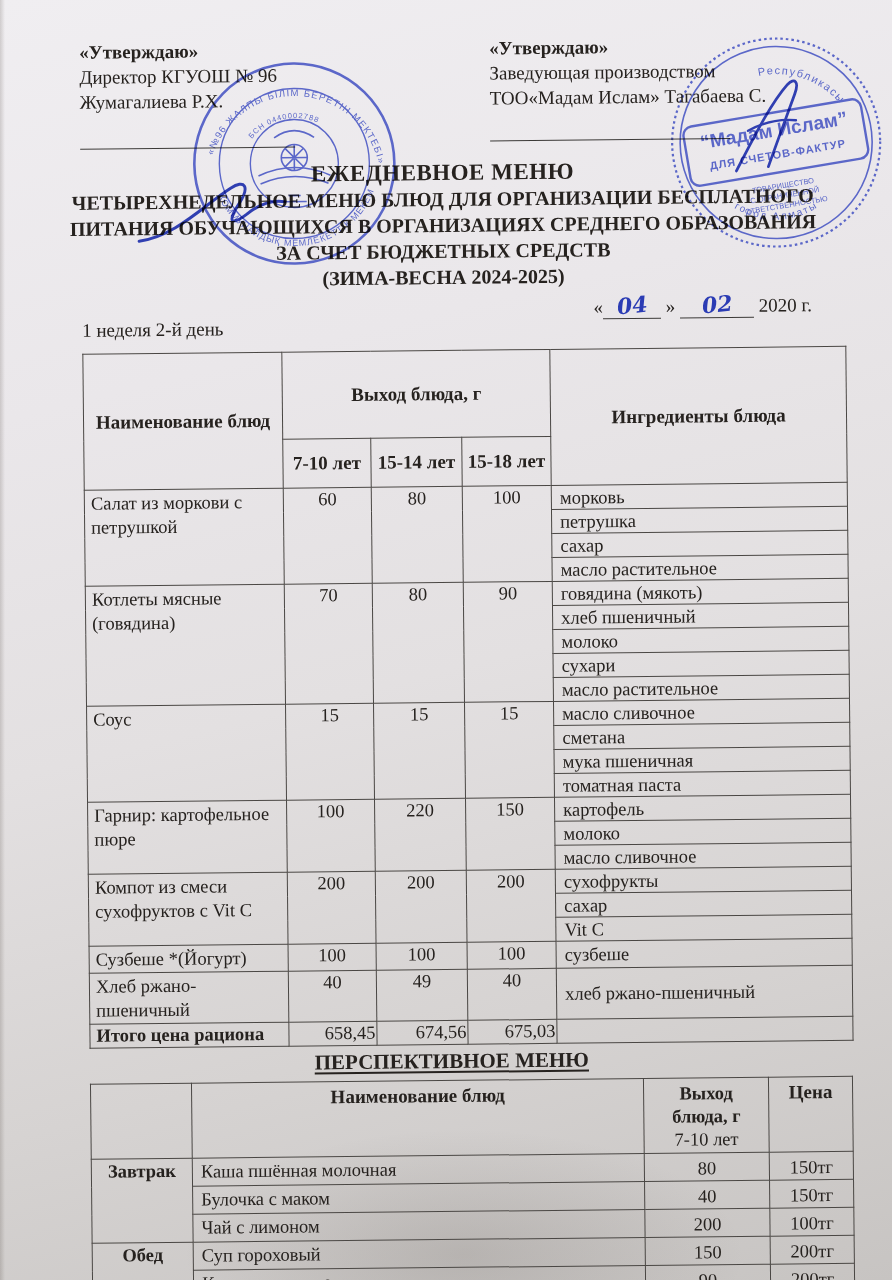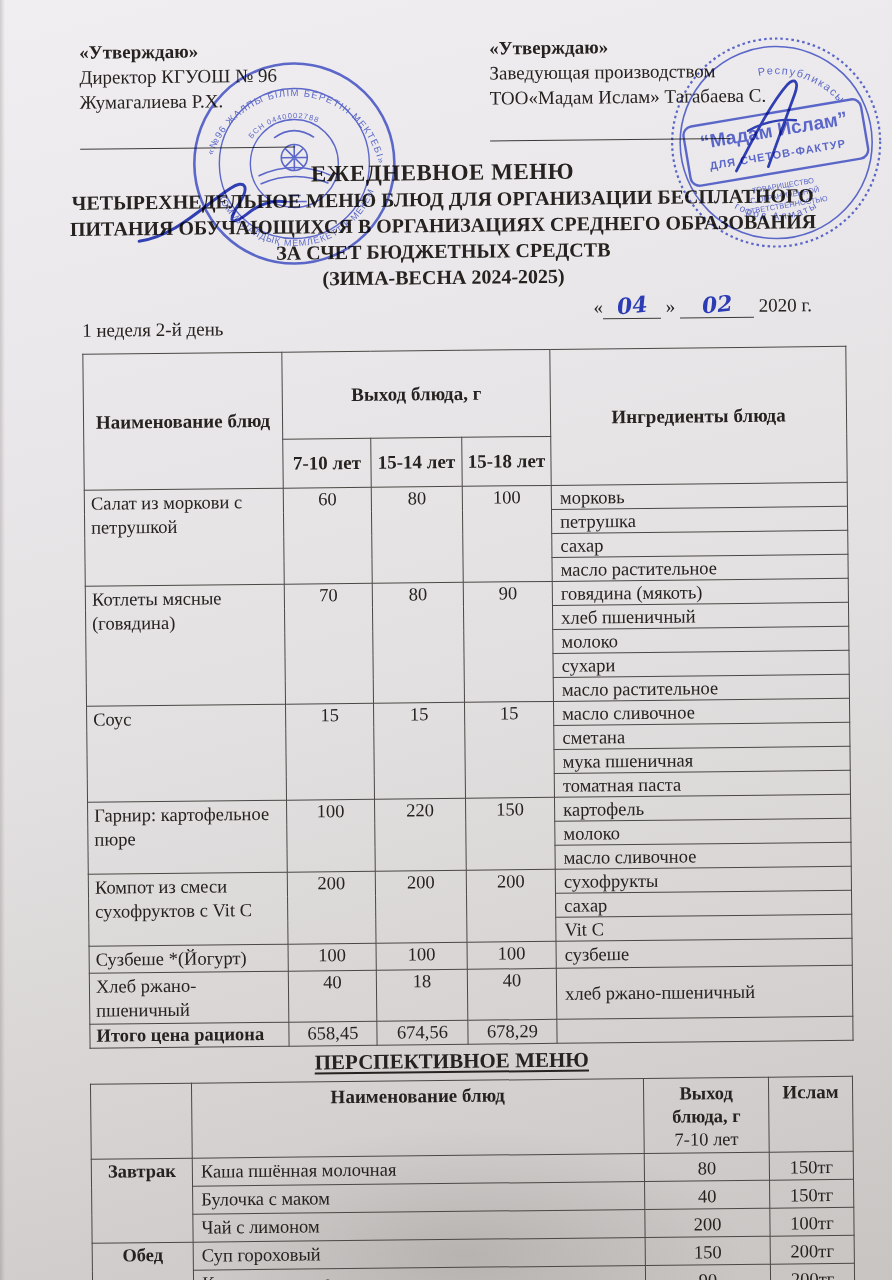--- a/index.html
+++ b/index.html
@@ -44,21 +44,21 @@
   .main-table{margin:8px 0 0 84px;width:763px;font-size:18.5px;}
   .main-table th{font-size:19px;font-weight:bold;padding:2px 4px;}
   th.h-name{vertical-align:middle;}
   th.h-out{height:82px;vertical-align:middle;}
   th.h-age{height:44px;vertical-align:middle;}
   th.h-ing{vertical-align:middle;}
   .name-cell{vertical-align:top;padding:1px 6px;line-height:24px;}
   .num-cell{vertical-align:top;text-align:center;padding-top:1px;}
   .ing-cell{height:23px;padding:0 8px;line-height:22px;}
   .total-label{font-weight:bold;padding:1px 6px;}
-  .total-num{text-align:center;}
+  .total-num{text-align:right;}
 
   .persp-title{margin-top:4px;text-align:center;font-size:21px;font-weight:bold;
     text-decoration:underline;text-decoration-thickness:2px;text-underline-offset:3px;}
   .persp-table{margin:6px 0 0 84px;width:762px;font-size:18.5px;}
   .persp-table th{font-weight:bold;font-size:19px;vertical-align:top;padding-top:4px;}
   th.ph-out{font-size:18.5px;line-height:23px;}
   th.ph-out .normal{font-weight:normal;}
   .sec-cell{font-weight:bold;text-align:center;vertical-align:top;padding-top:2px;}
   .pname-cell{padding:0 8px;height:27px;vertical-align:middle;}
   .pnum-cell{text-align:center;vertical-align:bottom;padding-bottom:1px;}
@@ -206,29 +206,29 @@
         <tr>
           <td class="name-cell" rowspan="1">Сузбеше *(Йогурт)</td>
           <td class="num-cell" rowspan="1">100</td>
           <td class="num-cell" rowspan="1">100</td>
           <td class="num-cell" rowspan="1">100</td>
           <td class="ing-cell">сузбеше</td>
         </tr>
         <tr>
           <td class="name-cell" rowspan="1">Хлеб ржано-пшеничный</td>
           <td class="num-cell" rowspan="1">40</td>
-          <td class="num-cell" rowspan="1">18</td>
+          <td class="num-cell" rowspan="1">49</td>
           <td class="num-cell" rowspan="1">40</td>
           <td class="ing-cell">хлеб ржано-пшеничный</td>
         </tr>
         <tr>
           <td class="total-label">Итого цена рациона</td>
           <td class="total-num">658,45</td>
           <td class="total-num">674,56</td>
-          <td class="total-num">678,29</td>
+          <td class="total-num">675,03</td>
           <td class="ing-cell"></td>
         </tr>
       </tbody>
   </table>
 
   <div class="persp-title">ПЕРСПЕКТИВНОЕ МЕНЮ</div>
   <table class="persp-table">
     <colgroup>
         <col style="width:101px">
         <col style="width:452px">
@@ -237,21 +237,21 @@
       </colgroup>
     <thead>
       <tr>
         <th></th>
         <th>Наименование блюд</th>
         <th class="ph-out">
           <div>Выход</div>
           <div>блюда, г</div>
           <div class="normal">7-10 лет</div>
         </th>
-        <th>Ислам</th>
+        <th>Цена</th>
       </tr>
     </thead>
     <tbody>
         <tr>
           <td class="sec-cell" rowspan="3">Завтрак</td>
           <td class="pname-cell">Каша пшённая молочная</td>
           <td class="pnum-cell">80</td>
           <td class="pnum-cell">150тг</td>
         </tr>
         <tr>

